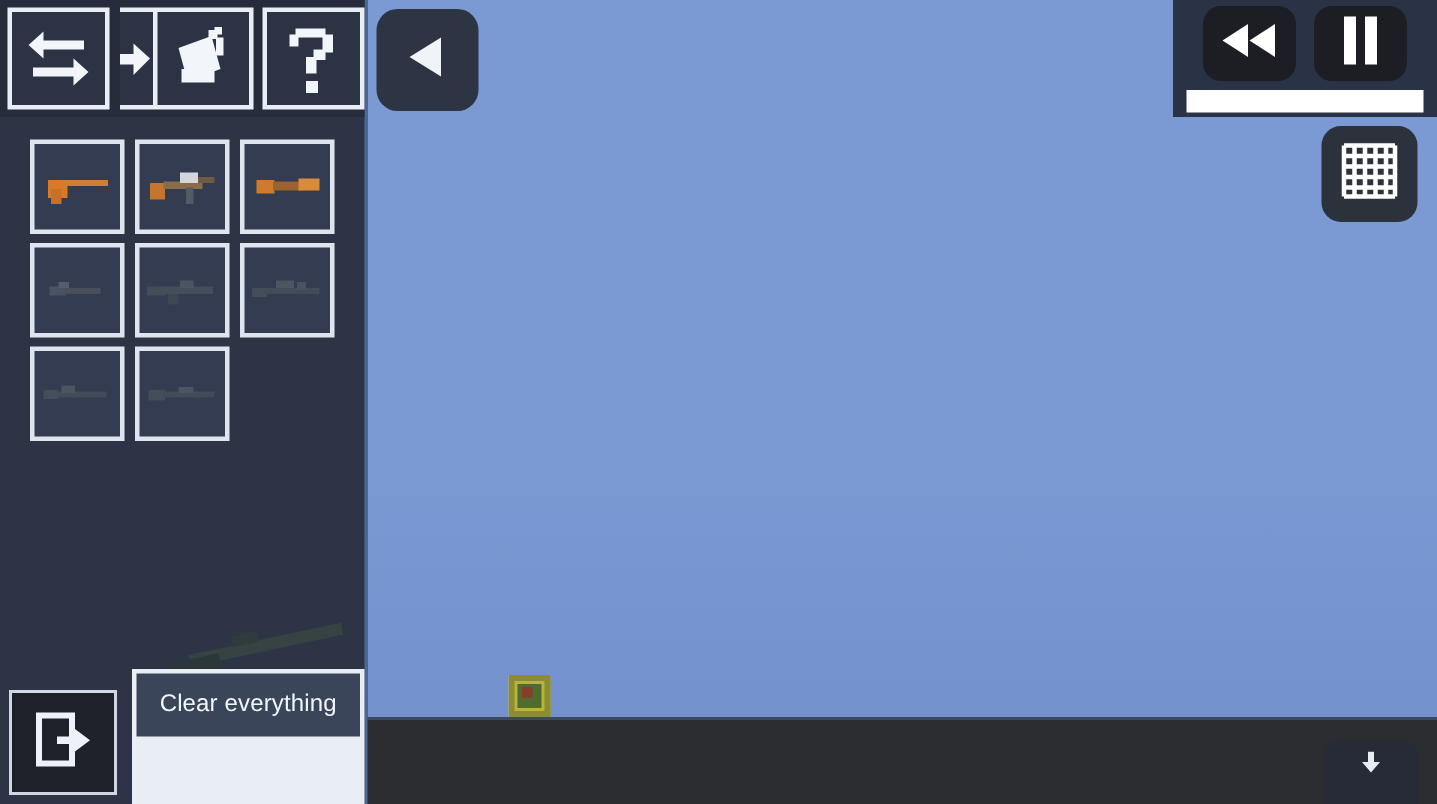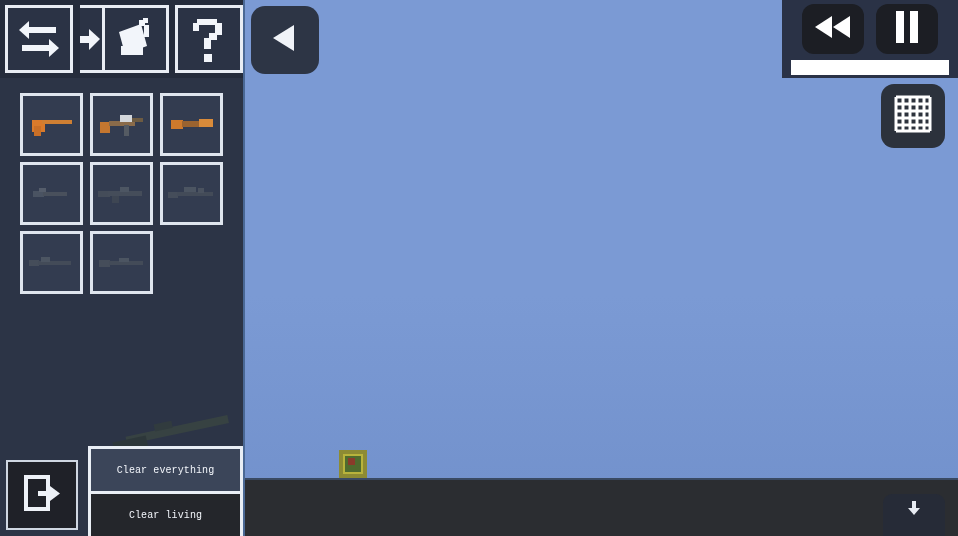--- a/index.html
+++ b/index.html
@@ -187,22 +187,22 @@
     background: #e9eef5;
     padding: 3px;
     box-sizing: border-box;
   }
   .clear-btn {
     width: 100%;
     height: 42px;
     box-sizing: border-box;
     border: none;
     color: #f2f5fa;
-    font-size: 10px;
-    font-family: Liberation Mono, monospace;
+    font-size: 16px;
+    font-family: Liberation Sans, sans-serif;
     display: flex;
     align-items: center;
     justify-content: center;
     cursor: pointer;
     letter-spacing: .1px;
   }
   #clear-everything { background: #3b4559; }
   #clear-living { background: #24262b; margin-top: 3px; }
 
   
@@ -511,18 +511,17 @@
           <g fill="#eef2f8">
             <rect x="18" y="20" width="16" height="5"></rect>
             <polygon points="30,15 30,30 40,22.5"></polygon>
           </g>
         </svg>
       </span>
     </div>
 
     <div id="clear-stack">
       <div class="clear-btn" id="clear-everything">Clear everything</div>
-      <div class="clear-btn" id="clear-living">Clear living</div>
     </div>
 
   </div>
 
 </div>
 
 </body></html>

